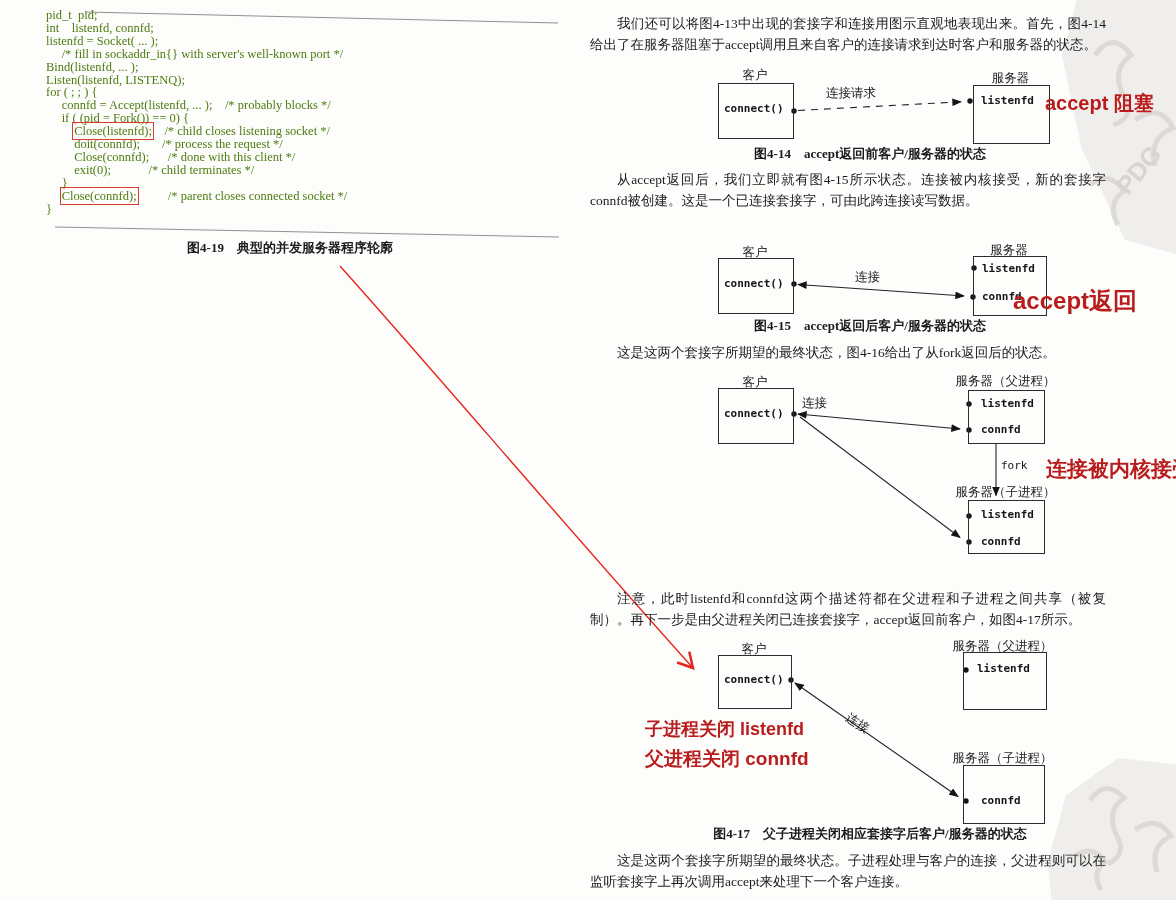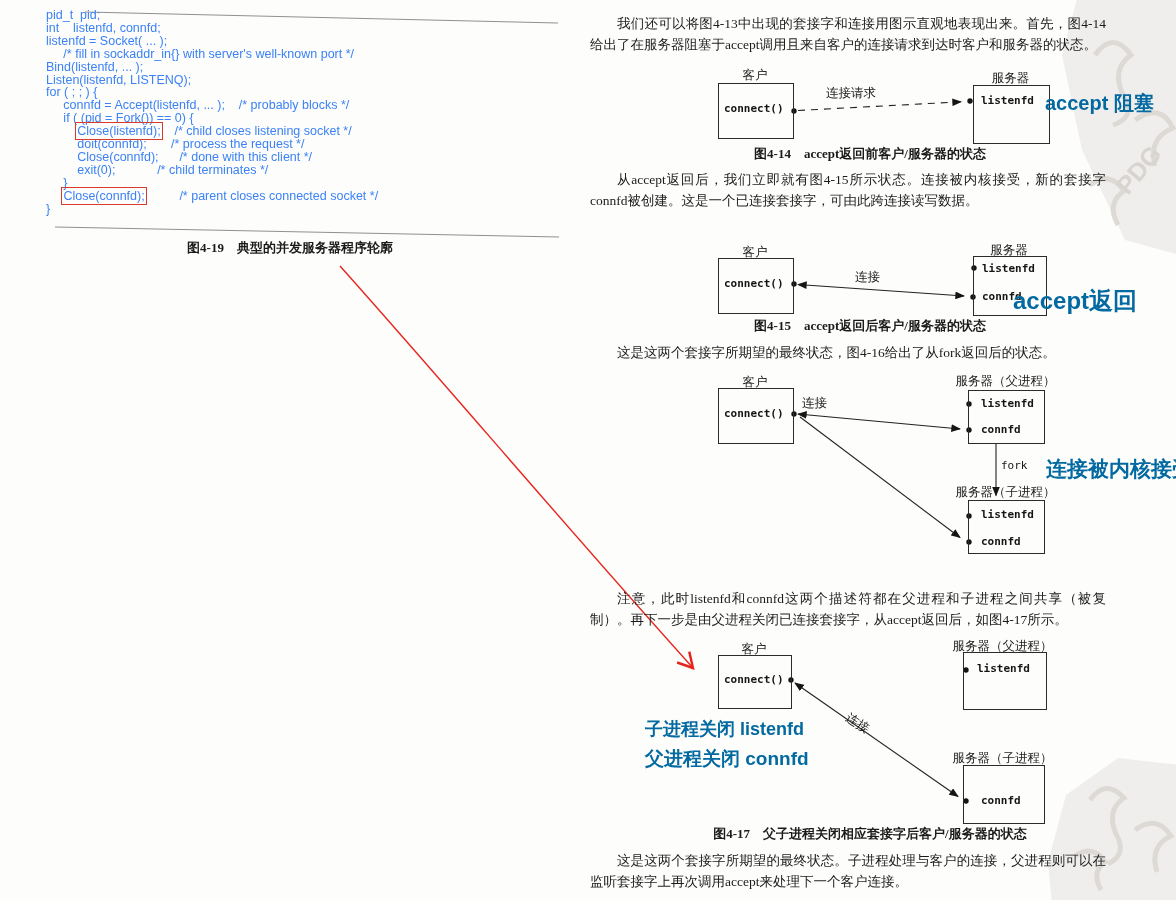--- a/index.html
+++ b/index.html
@@ -1,31 +1,31 @@
 <!DOCTYPE html>
 <html><head>
 <meta charset="utf-8">
 <style>
   html,body{margin:0;padding:0;background:#fff;}
   .page{position:relative;width:1176px;height:900px;background:#fdfdfc;
         font-family:"Liberation Serif",serif;color:#1b1b1b;overflow:hidden;}
   svg.layer{position:absolute;left:0;top:0;width:1176px;height:900px;pointer-events:none;}
-  .code{position:absolute;left:46px;top:9px;margin:0;font-family:Liberation Sans, sans-serif;
-        font-size:12.5px;line-height:12.9px;color:#3b82f6;white-space:pre;}
+  .code{position:absolute;left:46px;top:9px;margin:0;font-family:Liberation Serif, serif;
+        font-size:12.5px;line-height:12.9px;color:#4d7c0f;white-space:pre;}
   .redbox{outline:1.6px solid #d93a2b;outline-offset:1px;}
   .caption{position:absolute;font-weight:bold;font-size:13px;text-align:center;white-space:nowrap;}
   .para{position:absolute;left:590px;width:516px;font-size:13.5px;line-height:20.6px;
         text-align:justify;text-indent:2em;}
   .dbox{position:absolute;border:1.2px solid #2b2b2b;background:transparent;}
   .dlabel{position:absolute;font-size:12.5px;white-space:nowrap;}
   .ctr{text-align:center;}
   .mono{position:absolute;font-family:"DejaVu Sans Mono",monospace;font-size:11px;
         font-weight:600;white-space:nowrap;color:#151515;}
   .redann{position:absolute;font-family:"Liberation Sans",sans-serif;font-weight:700;
-          color:#0369a1;white-space:nowrap;}
+          color:#b91c1c;white-space:nowrap;}
 </style>
 </head>
 <body>
 
 <div class="page">
 
   <svg class="layer" viewBox="0 0 1176 900">
     <path d="M1078,-5 L1180,-5 L1180,255 L1125,240 L1082,150 L1062,55 Z" fill="#f0eeec"></path>
     <g fill="none" stroke="#dcd8d4" stroke-width="5" opacity="0.9">
       <path d="M1095,55 q18,-25 36,0 q-20,14 -8,40 q14,22 -10,30"></path>
@@ -98,21 +98,21 @@
          Close(connfd);      /* done with this client */
          exit(0);            /* child terminates */
      }
      </span><span class="redbox">Close(connfd);</span><span>          /* parent closes connected socket */
 }</span></pre>
   <div class="caption" style="left:40px;top:239px;width:500px;">图4-19　典型的并发服务器程序轮廓</div>
 
   <div class="para" style="top:14px;">我们还可以将图4-13中出现的套接字和连接用图示直观地表现出来。首先，图4-14给出了在服务器阻塞于accept调用且来自客户的连接请求到达时客户和服务器的状态。</div>
   <div class="para" style="top:170px;">从accept返回后，我们立即就有图4-15所示状态。连接被内核接受，新的套接字connfd被创建。这是一个已连接套接字，可由此跨连接读写数据。</div>
   <div class="para" style="top:343px;">这是这两个套接字所期望的最终状态，图4-16给出了从fork返回后的状态。</div>
-  <div class="para" style="top:589px;">注意，此时listenfd和connfd这两个描述符都在父进程和子进程之间共享（被复制）。再下一步是由父进程关闭已连接套接字，从accept返回后，如图4-17所示。</div>
+  <div class="para" style="top:589px;">注意，此时listenfd和connfd这两个描述符都在父进程和子进程之间共享（被复制）。再下一步是由父进程关闭已连接套接字，accept返回前客户，如图4-17所示。</div>
   <div class="para" style="top:851px;">这是这两个套接字所期望的最终状态。子进程处理与客户的连接，父进程则可以在监听套接字上再次调用accept来处理下一个客户连接。</div>
 
   <div class="dlabel ctr" style="left:718px;top:67px;width:74px;">客户</div>
   <div class="dbox" style="left:718px;top:83px;width:74px;height:54px;"></div>
   <div class="mono" style="left:724px;top:102px;">connect()</div>
   <div class="dlabel ctr" style="left:973px;top:70px;width:75px;">服务器</div>
   <div class="dbox" style="left:973px;top:85px;width:75px;height:57px;"></div>
   <div class="mono" style="left:981px;top:94px;">listenfd</div>
   <div class="dlabel" style="left:826px;top:85px;">连接请求</div>
   <div class="redann" style="left:1045px;top:90px;font-size:20px;">accept 阻塞</div>

